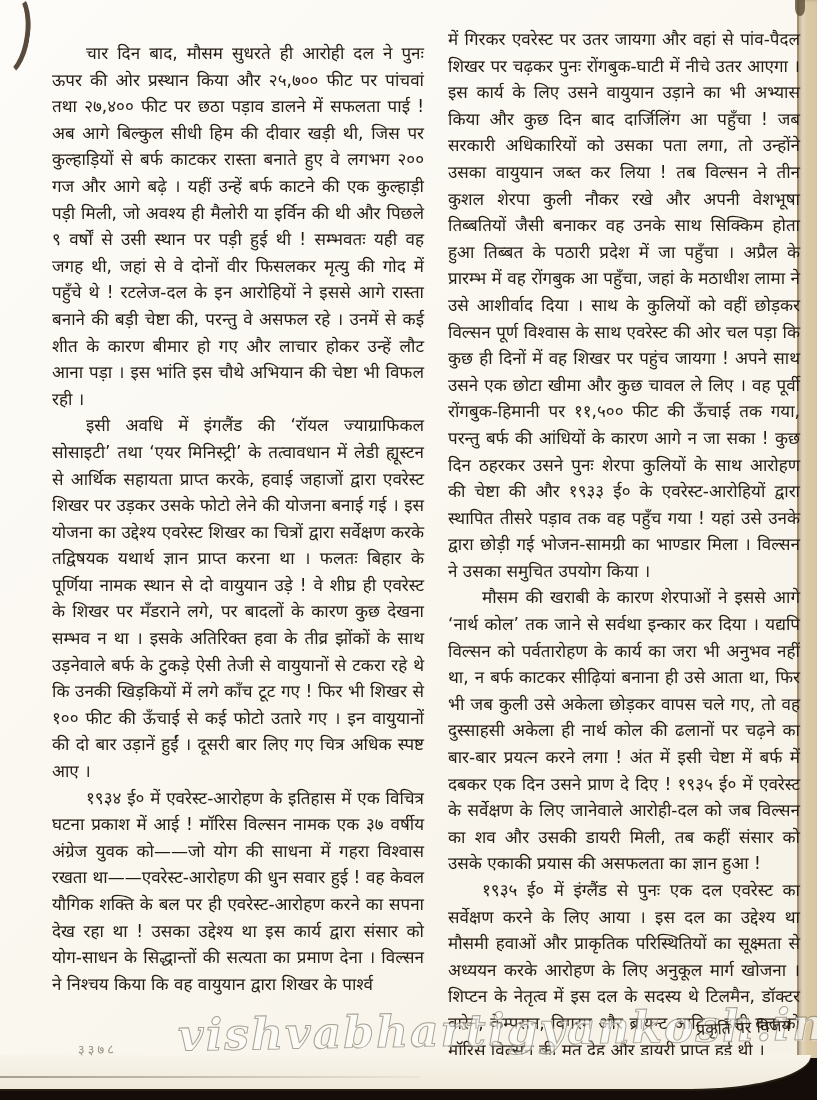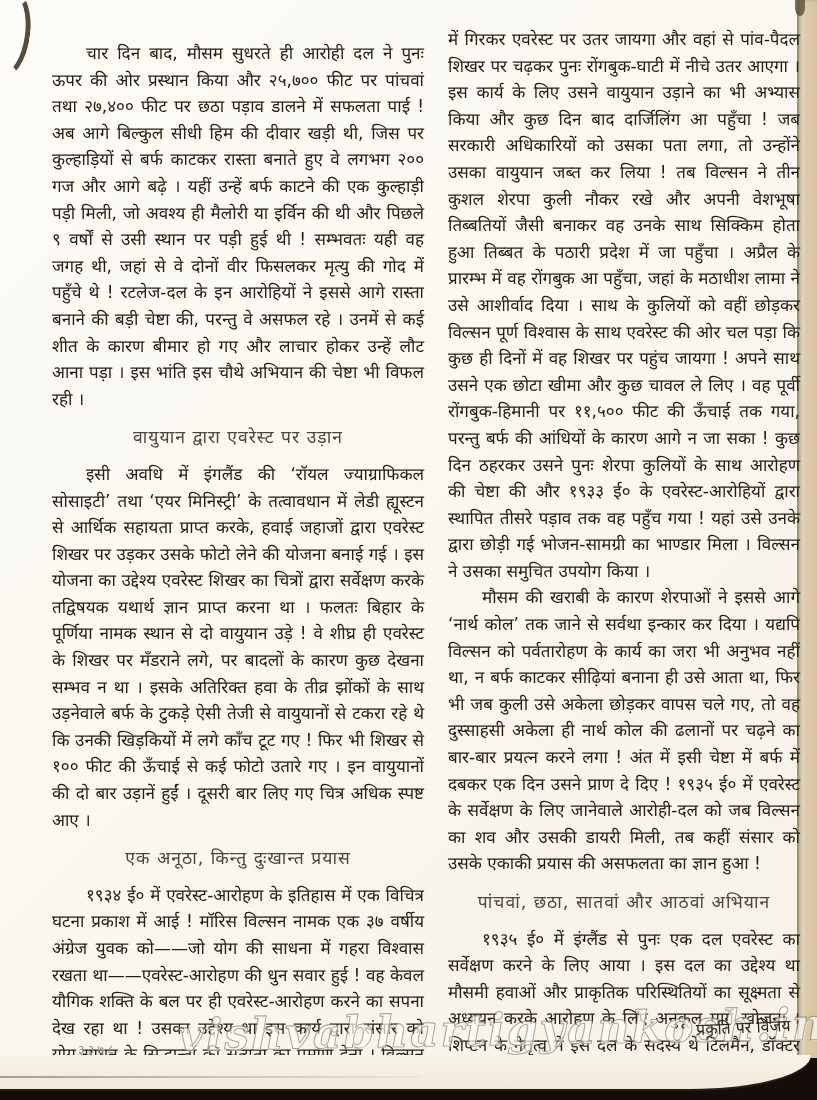--- a/index.html
+++ b/index.html
@@ -99,29 +99,26 @@
 
 <div class="scan">
 
   <div class="corner-artifact"></div>
   <div class="edge-band"></div>
   <div class="edge-notch"></div>
 
   <div class="columns">
     <div class="col col-left">
       <p class="para indent">चार दिन बाद, मौसम सुधरते ही आरोही दल ने पुनः ऊपर की ओर प्रस्थान किया और २५,७०० फीट पर पांचवां तथा २७,४०० फीट पर छठा पड़ाव डालने में सफलता पाई ! अब आगे बिल्कुल सीधी हिम की दीवार खड़ी थी, जिस पर कुल्हाड़ियों से बर्फ काटकर रास्ता बनाते हुए वे लगभग २०० गज और आगे बढ़े । यहीं उन्हें बर्फ काटने की एक कुल्हाड़ी पड़ी मिली, जो अवश्य ही मैलोरी या इर्विन की थी और पिछले ९ वर्षों से उसी स्थान पर पड़ी हुई थी ! सम्भवतः यही वह जगह थी, जहां से वे दोनों वीर फिसलकर मृत्यु की गोद में पहुँचे थे ! रटलेज-दल के इन आरोहियों ने इससे आगे रास्ता बनाने की बड़ी चेष्टा की, परन्तु वे असफल रहे ।  उनमें से कई शीत के कारण बीमार हो गए और लाचार होकर उन्हें लौट आना पड़ा । इस भांति इस चौथे अभियान की चेष्टा भी विफल रही ।</p>
-      <p class="para heading">वायुयान द्वारा एवरेस्ट पर उड़ान</p>
       <p class="para indent">इसी अवधि में इंगलैंड की ‘रॉयल ज्याग्राफिकल सोसाइटी’ तथा ‘एयर मिनिस्ट्री’ के तत्वावधान में लेडी ह्यूस्टन से आर्थिक सहायता प्राप्त करके, हवाई जहाजों द्वारा एवरेस्ट शिखर पर उड़कर उसके फोटो लेने की योजना बनाई गई । इस योजना का उद्देश्य एवरेस्ट शिखर का चित्रों द्वारा सर्वेक्षण करके तद्विषयक यथार्थ ज्ञान प्राप्त करना था । फलतः बिहार के पूर्णिया नामक स्थान से दो वायुयान उड़े ! वे शीघ्र ही एवरेस्ट के शिखर पर मँडराने लगे, पर बादलों के कारण कुछ देखना सम्भव न था । इसके अतिरिक्त हवा के तीव्र झोंकों के साथ उड़नेवाले बर्फ के टुकड़े ऐसी तेजी से वायुयानों से टकरा रहे थे कि उनकी खिड़कियों में लगे काँच टूट गए ! फिर भी शिखर से १०० फीट की ऊँचाई से कई फोटो उतारे गए । इन वायुयानों की दो बार उड़ानें हुईं । दूसरी बार लिए गए चित्र अधिक स्पष्ट आए ।</p>
-      <p class="para heading">एक अनूठा, किन्तु दुःखान्त प्रयास</p>
       <p class="para indent">१९३४ ई० में एवरेस्ट-आरोहण के इतिहास में एक विचित्र घटना प्रकाश में आई ! मॉरिस विल्सन नामक एक ३७ वर्षीय अंग्रेज युवक को——जो योग की साधना में गहरा विश्वास रखता था——एवरेस्ट-आरोहण की धुन सवार हुई ! वह केवल यौगिक शक्ति के बल पर ही एवरेस्ट-आरोहण करने का सपना देख रहा था ! उसका उद्देश्य था इस कार्य द्वारा संसार को योग-साधन के सिद्धान्तों की सत्यता का प्रमाण देना । विल्सन ने निश्चय किया कि वह वायुयान द्वारा शिखर के पार्श्व</p>
     </div>
     <div class="col col-right">
       <p class="para">में गिरकर एवरेस्ट पर उतर जायगा और वहां से पांव-पैदल शिखर पर चढ़कर पुनः रोंगबुक-घाटी में नीचे उतर आएगा । इस कार्य के लिए उसने वायुयान उड़ाने का भी अभ्यास किया और कुछ दिन बाद दार्जिलिंग आ पहुँचा ! जब सरकारी अधिकारियों को उसका पता लगा, तो उन्होंने उसका वायुयान जब्त कर लिया ! तब विल्सन ने तीन कुशल शेरपा कुली नौकर रखे और अपनी वेशभूषा तिब्बतियों जैसी बनाकर वह उनके साथ सिक्किम होता हुआ तिब्बत के पठारी प्रदेश में जा पहुँचा । अप्रैल के प्रारम्भ में वह रोंगबुक आ पहुँचा, जहां के मठाधीश लामा ने उसे आशीर्वाद दिया । साथ के कुलियों को वहीं छोड़कर विल्सन पूर्ण विश्वास के साथ एवरेस्ट की ओर चल पड़ा कि कुछ ही दिनों में वह शिखर पर पहुंच जायगा ! अपने साथ उसने एक छोटा खीमा और कुछ चावल ले लिए । वह पूर्वी रोंगबुक-हिमानी पर ११,५०० फीट की ऊँचाई तक गया, परन्तु बर्फ की आंधियों के कारण आगे न जा सका ! कुछ दिन ठहरकर उसने पुनः शेरपा कुलियों के साथ आरोहण की चेष्टा की और १९३३ ई० के एवरेस्ट-आरोहियों द्वारा स्थापित तीसरे पड़ाव तक वह पहुँच गया !  यहां उसे उनके द्वारा छोड़ी गई भोजन-सामग्री का भाण्डार मिला । विल्सन ने उसका समुचित उपयोग किया ।</p>
       <p class="para indent">मौसम की खराबी के कारण शेरपाओं ने इससे आगे ‘नार्थ कोल’ तक जाने से सर्वथा इन्कार कर दिया । यद्यपि विल्सन को पर्वतारोहण के कार्य का जरा भी अनुभव नहीं था, न बर्फ काटकर सीढ़ियां बनाना ही उसे आता था, फिर भी जब कुली उसे अकेला छोड़कर वापस चले गए, तो वह दुस्साहसी अकेला ही नार्थ कोल की ढलानों पर चढ़ने का बार-बार प्रयत्न करने लगा ! अंत में इसी चेष्टा में बर्फ में दबकर एक दिन उसने प्राण दे दिए ! १९३५ ई० में एवरेस्ट के सर्वेक्षण के लिए जानेवाले आरोही-दल को जब विल्सन का शव और उसकी डायरी मिली, तब कहीं संसार को उसके एकाकी प्रयास की असफलता का ज्ञान हुआ !</p>
-      <p class="para heading">पांचवां, छठा, सातवां और आठवां अभियान</p>
       <p class="para indent">१९३५ ई० में इंग्लैंड से पुनः एक दल एवरेस्ट का सर्वेक्षण करने के लिए आया । इस दल का उद्देश्य था मौसमी हवाओं और प्राकृतिक परिस्थितियों का सूक्ष्मता से अध्ययन करके आरोहण के लिए अनुकूल मार्ग खोजना । शिप्टन के नेतृत्व में इस दल के सदस्य थे टिलमैन, डॉक्टर वारेन, केम्पसन, विगरम और ब्रायन्ट आदि । इसी दल को मॉरिस विल्सन की मृत देह और डायरी प्राप्त हुई थी ।</p>
     </div>
   </div>
 
   <div class="bottom-dark"></div>
   <div class="bottom-sheet"></div>
   <div class="curl-line"></div>
 
   <div class="page-number">३३७८</div>
   <div class="watermark">vishvabhartigyankosh.in</div>

